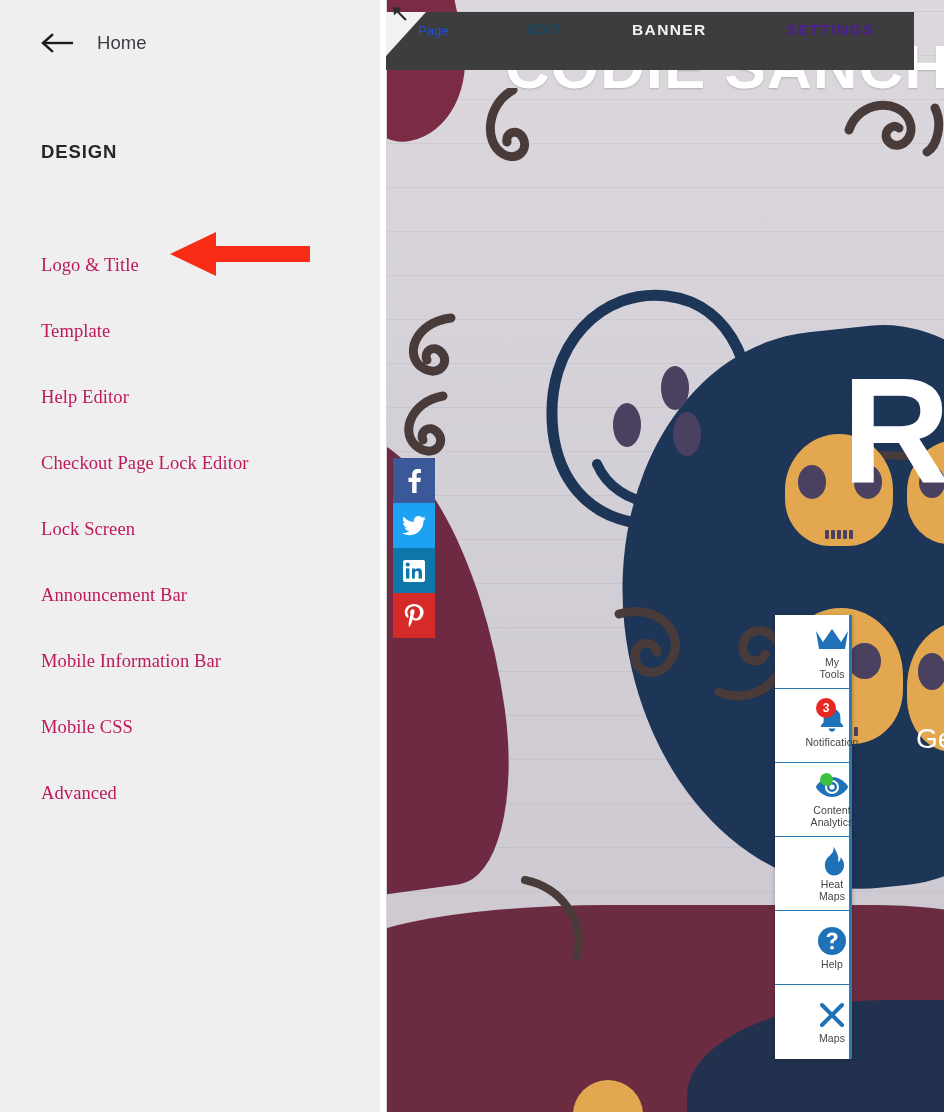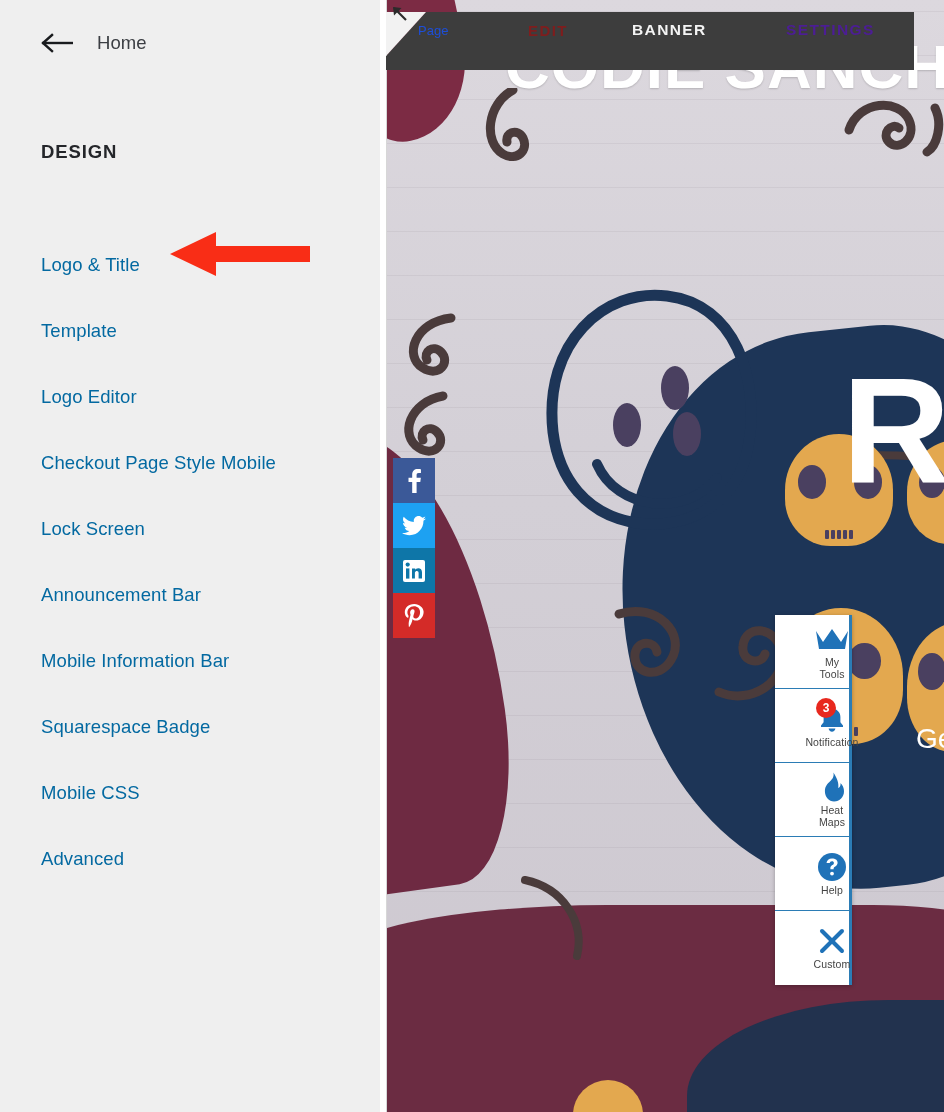--- a/index.html
+++ b/index.html
@@ -68,23 +68,24 @@
   .sidebar-item {
     height: 66px;
     display: flex;
     align-items: center;
     padding-left: 41px;
     box-sizing: border-box;
     cursor: pointer;
   }
   .sidebar-item-label {
     font-size: 18.5px;
-    color: #0369a1;
+    color: #be185d;
     letter-spacing: 0.1px;
     line-height: 1;
+    font-family: Liberation Serif, serif;
   }
 
   
   .annotation-arrow {
     position: absolute;
     left: 170px;
     top: 232px;
     width: 140px;
     height: 44px;
     pointer-events: none;
@@ -280,21 +281,21 @@
   }
   .tb-item {
     position: absolute;
     top: 30px;
     transform: translateY(-50%);
     color: #e8e8e8;
     cursor: pointer;
     white-space: nowrap;
   }
   .tb-page   { left: 38px;  font-size: 13px; color: #1d4ed8; font-weight: normal; }
-  .tb-edit   { left: 148px; font-size: 15px; font-weight: bold; letter-spacing: 1.4px; color: #7f1d1d; }
+  .tb-edit   { left: 148px; font-size: 12px; font-weight: bold; letter-spacing: 1.4px; color: #0c4a6e; }
   .tb-banner { left: 252px; font-size: 15.5px; font-weight: bold; letter-spacing: 1.4px; color: #f4f4f4; }
   .tb-settings{left: 406px; font-size: 15.5px; font-weight: bold; letter-spacing: 1.4px; color: #4c1d95; }
 
   
   .social-rail {
     position: absolute;
     left: 6px;
     top: 458px;
     width: 42px;
     z-index: 30;
@@ -398,36 +399,33 @@
     <div class="sidebar-section-title">DESIGN</div>
 
     <div class="sidebar-menu">
       <div class="sidebar-item">
         <span class="sidebar-item-label">Logo &amp; Title</span>
       </div>
       <div class="sidebar-item">
         <span class="sidebar-item-label">Template</span>
       </div>
       <div class="sidebar-item">
-        <span class="sidebar-item-label">Logo Editor</span>
-      </div>
-      <div class="sidebar-item">
-        <span class="sidebar-item-label">Checkout Page Style Mobile</span>
+        <span class="sidebar-item-label">Help Editor</span>
+      </div>
+      <div class="sidebar-item">
+        <span class="sidebar-item-label">Checkout Page Lock Editor</span>
       </div>
       <div class="sidebar-item">
         <span class="sidebar-item-label">Lock Screen</span>
       </div>
       <div class="sidebar-item">
         <span class="sidebar-item-label">Announcement Bar</span>
       </div>
       <div class="sidebar-item">
         <span class="sidebar-item-label">Mobile Information Bar</span>
-      </div>
-      <div class="sidebar-item">
-        <span class="sidebar-item-label">Squarespace Badge</span>
       </div>
       <div class="sidebar-item">
         <span class="sidebar-item-label">Mobile CSS</span>
       </div>
       <div class="sidebar-item">
         <span class="sidebar-item-label">Advanced</span>
       </div>
     </div>
 
     <div class="annotation-arrow">
@@ -584,20 +582,35 @@
           <span class="tool-icon">
             <svg width="28" height="30" viewBox="0 0 28 30">
               <path d="M14 2c-0.9 0-1.7 0.75-1.7 1.7v1.1C8.3 5.6 5.6 9 5.6 13v5.3L3 21.6v1.5h22v-1.5l-2.6-3.3V13c0-4-2.7-7.4-6.7-8.2V3.7C15.7 2.75 14.9 2 14 2z" fill="#1f72b8"></path>
               <path d="M10.6 24.4c0.2 1.9 1.7 3.3 3.4 3.3s3.2-1.4 3.4-3.3h-6.8z" fill="#1f72b8"></path>
             </svg>
           </span>
           <span class="tool-badge">3</span>
           <span class="tool-label">Notification</span>
         </div>
 
+        <div class="tool-item">
+          <span class="tool-icon">
+            <svg width="34" height="22" viewBox="0 0 34 22">
+              <path d="M17 1C9 1 2.5 7.2 0.8 11c1.7 3.8 8.2 10 16.2 10s14.5-6.2 16.2-10C31.5 7.2 25 1 17 1z" fill="#1f72b8"></path>
+              <circle cx="17" cy="11" r="7" fill="#ffffff"></circle>
+              <circle cx="17" cy="11" r="5" fill="#1f72b8"></circle>
+              <circle cx="17" cy="11" r="2.6" fill="#ffffff"></circle>
+            </svg>
+          </span>
+          <span class="tool-dot"></span>
+          <span class="tool-label">
+            <span>Content</span><br>
+            <span>Analytics</span>
+          </span>
+        </div>
 
         <div class="tool-item">
           <span class="tool-icon">
             <svg width="26" height="30" viewBox="0 0 26 30">
               <path d="M14.4 0.5c0.9 4.3-1.1 6.6-3.3 8.7-2.4 2.3-5.2 4.9-5.2 10 0 5.5 4 10.3 9.2 10.3 5.6 0 9.9-4.3 9.9-10.2 0-5.5-3.5-8-3.5-8 0.4 2.6-1 4.4-2.3 4.8 0.8-4.4-0.7-9.5-4.8-15.6z" fill="#1f72b8"></path>
             </svg>
           </span>
           <span class="tool-label">Heat Maps</span>
         </div>
 
@@ -612,21 +625,21 @@
           <span class="tool-label">Help</span>
         </div>
 
         <div class="tool-item">
           <span class="tool-icon">
             <svg width="28" height="28" viewBox="0 0 28 28">
               <line x1="4" y1="4" x2="24" y2="24" stroke="#1f72b8" stroke-width="4" stroke-linecap="round"></line>
               <line x1="24" y1="4" x2="4" y2="24" stroke="#1f72b8" stroke-width="4" stroke-linecap="round"></line>
             </svg>
           </span>
-          <span class="tool-label">Custom</span>
+          <span class="tool-label">Maps</span>
         </div>
       </div>
 
     </div>
 
     <div class="editor-toolbar"></div>
     <div class="toolbar-corner"></div>
     <div class="toolbar-corner-icon">
       <svg width="16" height="16" viewBox="0 0 16 16">
         <line x1="2" y1="2" x2="14" y2="14" stroke="#2b2b2b" stroke-width="2.1"></line>

